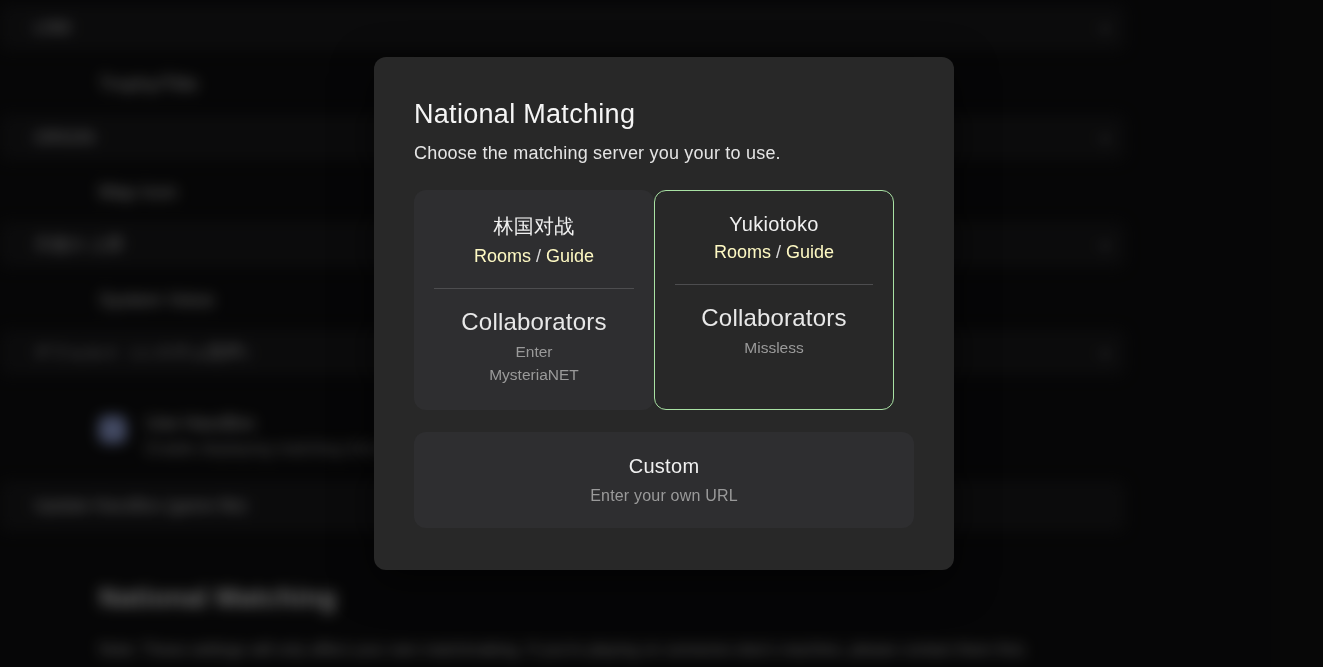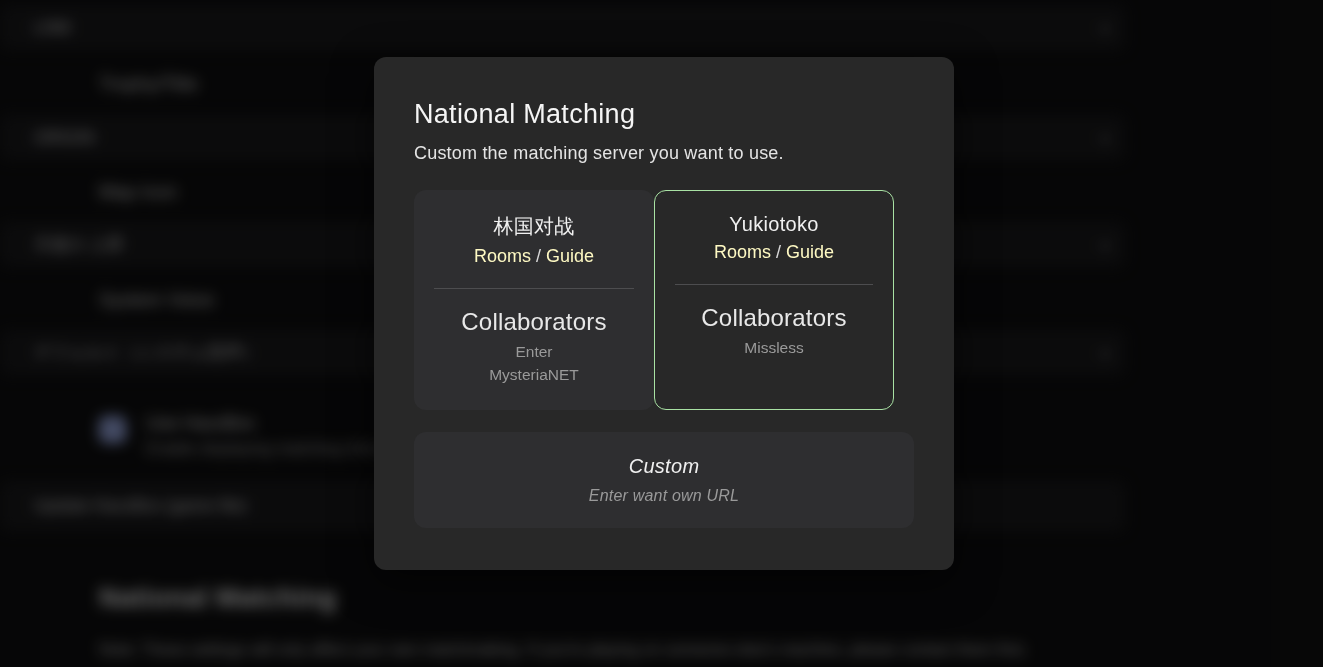--- a/index.html
+++ b/index.html
@@ -75,21 +75,21 @@
   .srv-links { margin-top:6px; font-size:18px; color:#d9d9d9; }
   .srv-links a { color:#fef9c3; text-decoration:none; cursor:pointer; }
   .srv-sep { border:none; border-top:1px solid #4d4d4f; width:83%; margin:21px auto 0 auto; }
   .collab-label { margin-top:19px; color:#e8e8e8; font-size:24px; letter-spacing:.2px; }
   .collab-name  { margin-top:7px; color:#9a9a9a; font-size:15.5px; }
   .collab-name + .collab-name { margin-top:5px; }
 
   .custom-card {
     margin-top:22px; width:500px; height:96px; border-radius:12px;
     background:#2e2e30; text-align:center; cursor:pointer;
-    display:flex; flex-direction:column; justify-content:center; gap:9px;font-style:italic;
+    display:flex; flex-direction:column; justify-content:center; gap:9px;
   }
   .custom-title { color:#f0f0f0; font-size:20px; letter-spacing:.3px; }
   .custom-sub   { color:#9a9a9a; font-size:16px; letter-spacing:.2px; }
 </style>
 </head>
 <body>
 
 <div class="page">
 
   <div class="field" style="top:5px;">
@@ -128,21 +128,21 @@
   </div>
 
   <div class="section-h">National Matching</div>
   <div class="note">Note: These settings will only affect your own matchmaking. If you're playing on someone else's machine, please contact them first.</div>
 </div>
 
 <div class="overlay"></div>
 
 <div class="modal">
   <div class="m-title">National Matching</div>
-  <div class="m-sub">Custom the matching server you want to use.</div>
+  <div class="m-sub">Choose the matching server you your to use.</div>
 
   <div class="cards">
 
     <div class="card">
       <div class="srv-name">林国对战</div>
       <div class="srv-links">
         <a>Rooms</a>
         <span>/</span>
         <a>Guide</a>
       </div>
@@ -160,15 +160,15 @@
         <a>Guide</a>
       </div>
       <hr class="srv-sep">
       <div class="collab-label">Collaborators</div>
       <div class="collab-name">Missless</div>
     </div>
   </div>
 
   <div class="custom-card">
     <div class="custom-title">Custom</div>
-    <div class="custom-sub">Enter want own URL</div>
+    <div class="custom-sub">Enter your own URL</div>
   </div>
 </div>
 
 </body></html>

